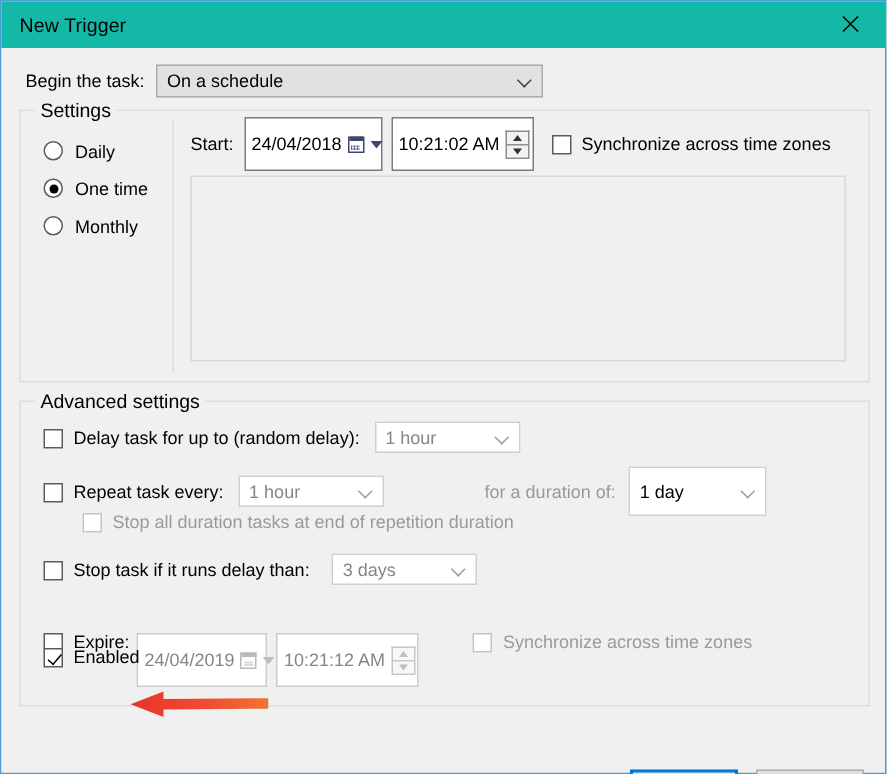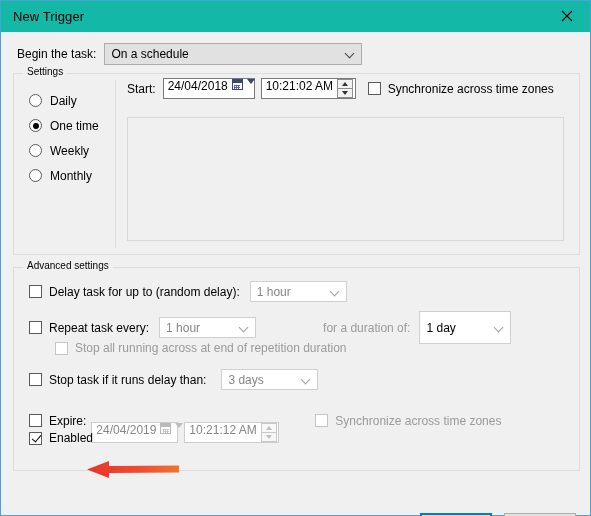--- a/index.html
+++ b/index.html
@@ -110,21 +110,21 @@
     box-sizing: border-box;
     border: 1px solid #dcdcdc;
     background: transparent;
   }
   .group-legend {
     position: absolute;
     top: -8px;
     left: 9px;
     background: #f0f0f0;
     padding: 0 4px;
-    font-size: 10px;
+    font-size: 13px;
     color: #000;
   }
   #settings-group {
     left: 12px; top: 41px;
     width: 567px; height: 182px;
   }
   #advanced-group {
     left: 12px; top: 235px;
     width: 567px; height: 204px;
   }
@@ -174,25 +174,25 @@
   #start-row {
     position: absolute;
     left: 113px; top: 4px;
     display: flex;
     align-items: center;
   }
   #start-label { font-size: 12px; margin-right: 7px; }
 
   .field {
     box-sizing: border-box;
-    height: 21px;
+    height: 36px;
     background: #fff;
     border: 1px solid #7a7a7a;
     display: flex;
-    align-items: flex-start;
+    align-items: center;
     padding: 0 4px;
     font-size: 12px;
     color: #000;
     position: relative;
     cursor: text;
   }
   .field.disabled {
     border-color: #cccccc;
     color: #868686;
     margin-top: 24px;
@@ -273,21 +273,21 @@
     border-right: 3px solid transparent;
     border-top: 4px solid #333;
   }
   .spin.disabled > div { border-color: #c8c8c8; background: #f7f7f7; }
   .spin.disabled .tri-up { border-bottom-color: #bfbfbf; }
   .spin.disabled .tri-dn { border-top-color: #bfbfbf; }
 
   
   .cbrow {
     display: flex;
-    align-items: center;
+    align-items: flex-end;
     cursor: default;
   }
   .cbox {
     width: 13px; height: 13px;
     box-sizing: border-box;
     border: 1px solid #5a5a5a;
     background: #fff;
     margin-right: 7px;
     flex: none;
     position: relative;
@@ -400,24 +400,20 @@
       <div id="vdivider"></div>
 
       <div id="radio-list">
         <div class="radio-row">
           <span class="radio"></span>
           <span class="radio-label">Daily</span>
         </div>
         <div class="radio-row">
           <span class="radio checked"></span>
           <span class="radio-label">One time</span>
-        </div>
-        <div class="radio-row">
-          <span class="radio"></span>
-          <span class="radio-label">Weekly</span>
         </div>
         <div class="radio-row">
           <span class="radio"></span>
           <span class="radio-label">Monthly</span>
         </div>
       </div>
 
       <div id="start-row">
         <span id="start-label">Start:</span>
 
@@ -474,21 +470,21 @@
         <span class="dim-text" style="margin-left:67px">for a duration of:</span>
         <div class="combo enabledsm" style="width:92px; margin-left:9px">
           <span class="cval">1 day</span>
           <span class="chev"></span>
         </div>
       </div>
 
       <div class="adv-row" style="top:73px; left:41px">
         <div class="cbrow">
           <span class="cbox disabled"></span>
-          <span class="cb-label dim">Stop all running across at end of repetition duration</span>
+          <span class="cb-label dim">Stop all duration tasks at end of repetition duration</span>
         </div>
       </div>
 
       <div class="adv-row" style="top:101px">
         <div class="cbrow">
           <span class="cbox"></span>
           <span class="cb-label">Stop task if it runs delay than:</span>
         </div>
         <div class="combo sm" style="width:97px; margin-left:15px">
           <span class="cval">3 days</span>

